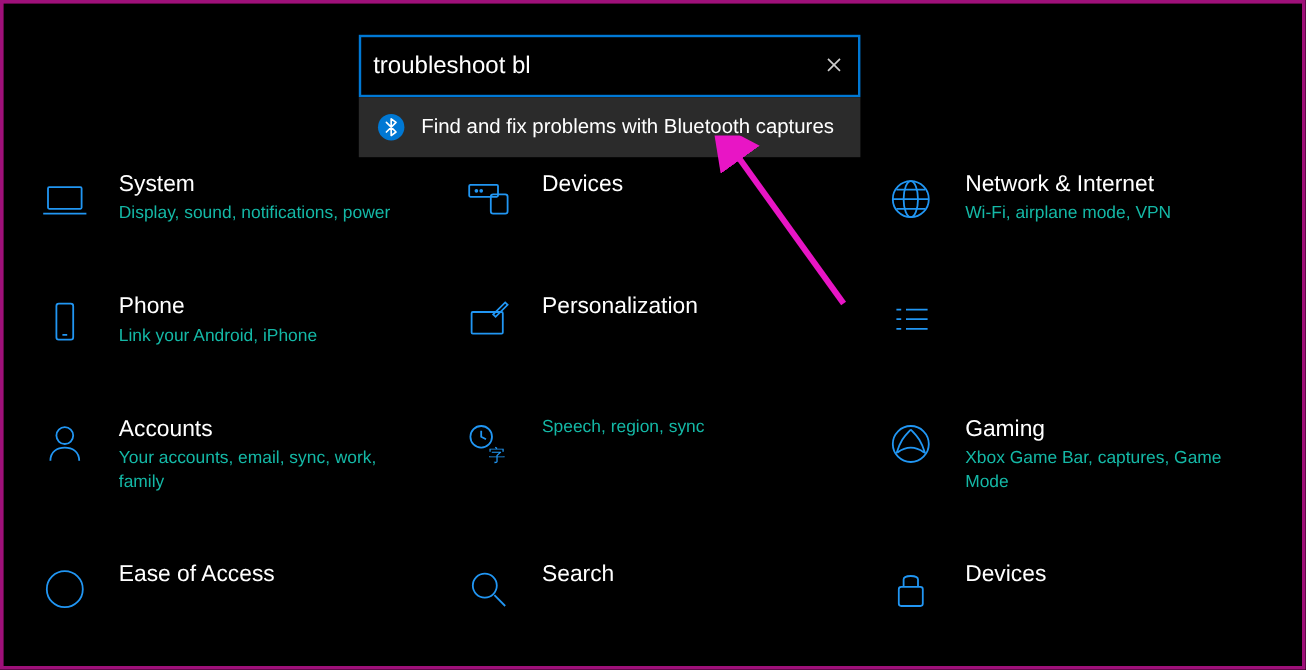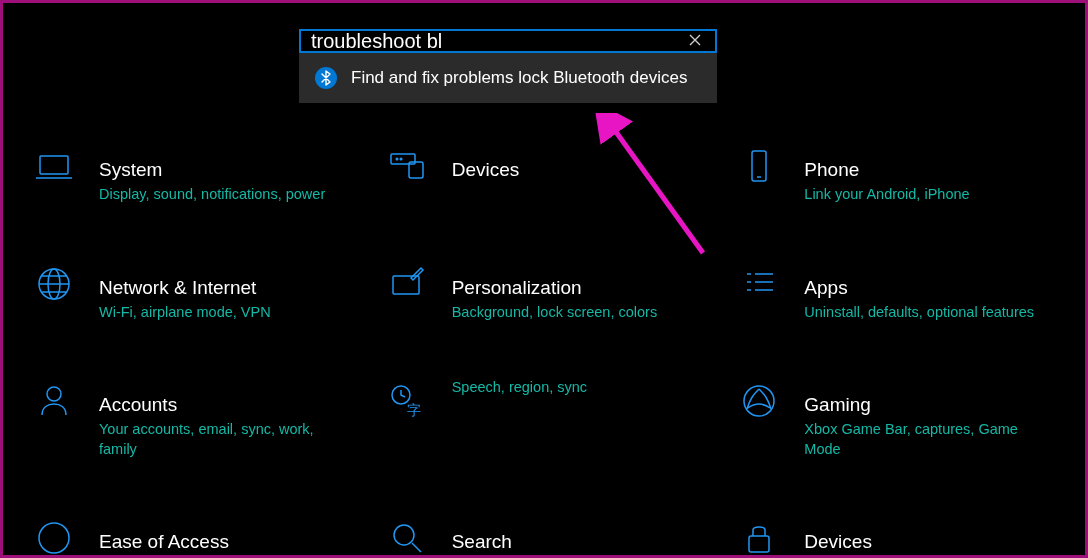--- a/index.html
+++ b/index.html
@@ -18,21 +18,21 @@
     top: 26px;
     left: 296px;
     width: 418px;
     z-index: 10;
   }
   .search-box {
     display: flex;
     align-items: center;
     border: 2px solid #0078d4;
     background: #000;
-    height: 24px;
+    height: 52px;
     padding: 0 10px;
     justify-content: flex-end;
   }
   .search-box input {
     flex: 1;
     background: transparent;
     border: none;
     outline: none;
     color: #fff;
     font-size: 20px;
@@ -85,21 +85,21 @@
     width: 46px;
     height: 46px;
     display: flex;
     align-items: center;
     justify-content: center;
     flex-shrink: 0;
     color: #0f8be8;
   }
   .tile .icon svg { width: 40px; height: 40px; stroke: #2196f3; fill: none; stroke-width: 1.5; }
   .tile .text { display: flex; flex-direction: column; gap: 4px; max-width: 230px; }
-  .tile .title { font-size: 19px; color: #fff; font-weight: 400; margin-top: 16px; }
+  .tile .title { font-size: 19px; color: #fff; font-weight: 400; }
   .tile .sub { font-size: 14.5px; color: #14b8a6; line-height: 1.35; }
 
   
   .arrow {
     position: absolute;
     top: 110px;
     left: 590px;
     width: 130px;
     height: 150px;
     pointer-events: none;
@@ -118,21 +118,21 @@
           <path d="M1 1 L11 11 M11 1 L1 11" stroke="#ccc" stroke-width="1.4"></path>
         </svg>
     </span>
   </div>
   <div class="suggestion">
     <span class="bt-icon">
       <svg viewBox="0 0 10 16">
           <path d="M1 4 L9 12 L5 15 L5 1 L9 4 L1 12" stroke="#fff" stroke-width="1.4" fill="none" stroke-linejoin="round" stroke-linecap="round"></path>
         </svg>
     </span>
-    <span>Find and fix problems lock Bluetooth devices</span>
+    <span>Find and fix problems with Bluetooth captures</span>
   </div>
 </div>
 
 <div class="arrow">
   <svg viewBox="0 0 130 150">
     <defs>
       <marker id="ah" markerWidth="8" markerHeight="8" refX="2" refY="4" orient="auto">
         <path d="M0,0 L8,4 L0,8 Z" fill="#e815c5"></path>
       </marker>
     </defs>
@@ -165,74 +165,69 @@
         </svg>
     </span>
     <div class="text">
       <span class="title">Devices</span>
     </div>
   </div>
 
   <div class="tile">
     <span class="icon">
       <svg viewBox="0 0 40 40">
-          <rect x="13" y="5" width="14" height="30" rx="2"></rect>
-          <line x1="18" y1="31" x2="22" y2="31"></line>
-        </svg>
-    </span>
-    <div class="text">
-      <span class="title">Phone</span>
-      <span class="sub">Link your Android, iPhone</span>
-    </div>
-  </div>
-
-  <div class="tile">
-    <span class="icon">
-      <svg viewBox="0 0 40 40">
           <circle cx="20" cy="20" r="15"></circle>
           <ellipse cx="20" cy="20" rx="6" ry="15"></ellipse>
           <line x1="5" y1="20" x2="35" y2="20"></line>
           <line x1="8" y1="12" x2="32" y2="12"></line>
           <line x1="8" y1="28" x2="32" y2="28"></line>
         </svg>
     </span>
     <div class="text">
       <span class="title">Network &amp; Internet</span>
       <span class="sub">Wi-Fi, airplane mode, VPN</span>
     </div>
   </div>
 
   <div class="tile">
     <span class="icon">
       <svg viewBox="0 0 40 40">
+          <rect x="13" y="5" width="14" height="30" rx="2"></rect>
+          <line x1="18" y1="31" x2="22" y2="31"></line>
+        </svg>
+    </span>
+    <div class="text">
+      <span class="title">Phone</span>
+      <span class="sub">Link your Android, iPhone</span>
+    </div>
+  </div>
+
+  <div class="tile">
+    <span class="icon">
+      <svg viewBox="0 0 40 40">
           <rect x="6" y="12" width="26" height="18" rx="1"></rect>
           <path d="M24 14 L34 4 L36 6 L26 16 Z"></path>
         </svg>
     </span>
     <div class="text">
       <span class="title">Personalization</span>
-      <span class="sub">Background, lock screen, colors</span>
     </div>
   </div>
 
   <div class="tile">
     <span class="icon">
       <svg viewBox="0 0 40 40">
           <line x1="8" y1="10" x2="12" y2="10"></line>
           <line x1="16" y1="10" x2="34" y2="10"></line>
           <line x1="8" y1="18" x2="12" y2="18"></line>
           <line x1="16" y1="18" x2="34" y2="18"></line>
           <line x1="8" y1="26" x2="12" y2="26"></line>
           <line x1="16" y1="26" x2="34" y2="26"></line>
         </svg>
     </span>
-    <div class="text">
-      <span class="title">Apps</span>
-      <span class="sub">Uninstall, defaults, optional features</span>
-    </div>
   </div>
 
   <div class="tile">
     <span class="icon">
       <svg viewBox="0 0 40 40">
           <circle cx="20" cy="13" r="7"></circle>
           <path d="M8 34 C8 26 14 23 20 23 C26 23 32 26 32 34"></path>
         </svg>
     </span>
     <div class="text">

